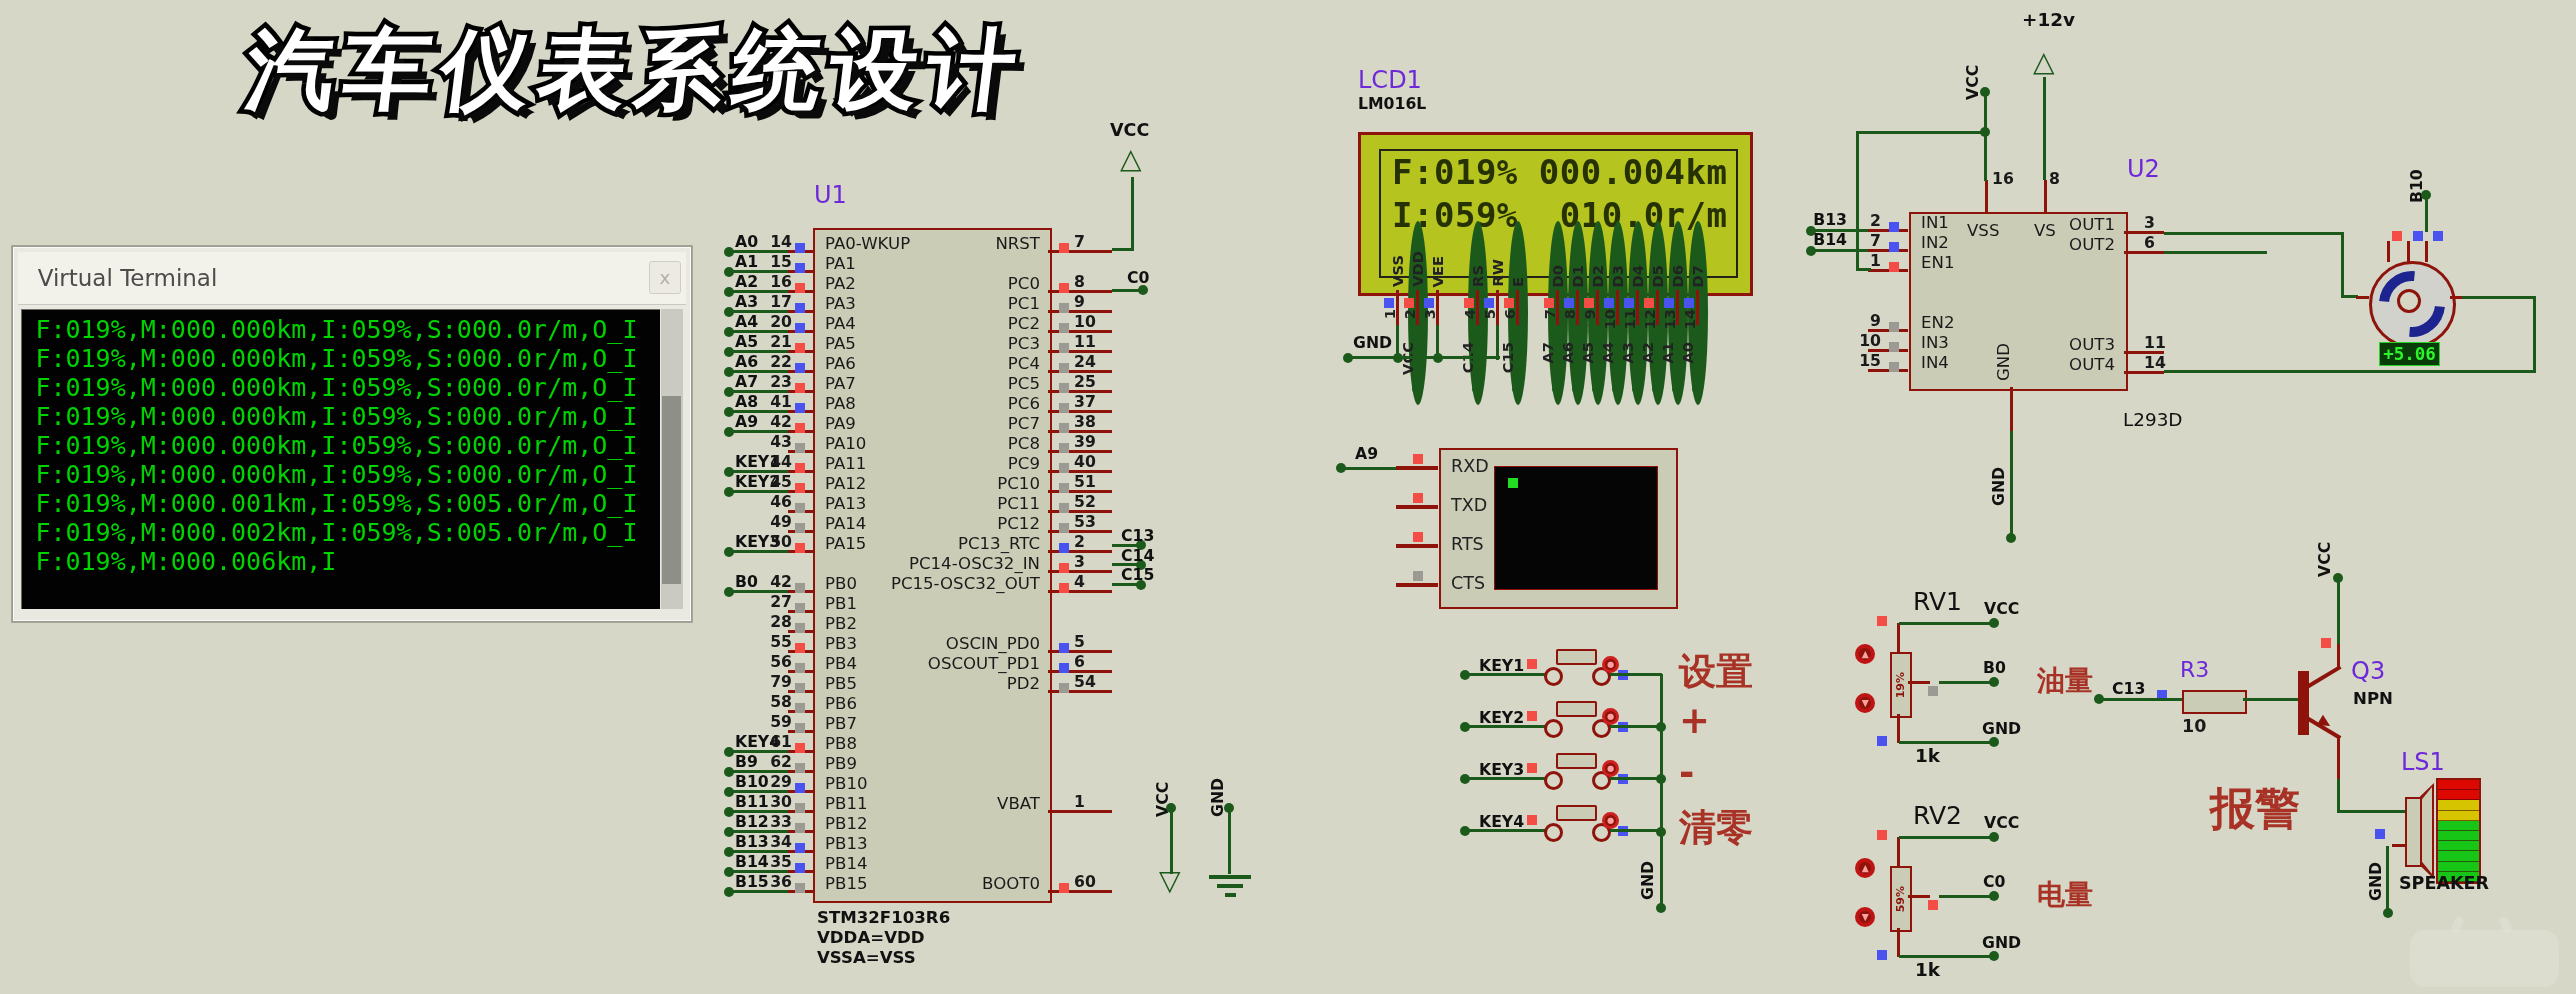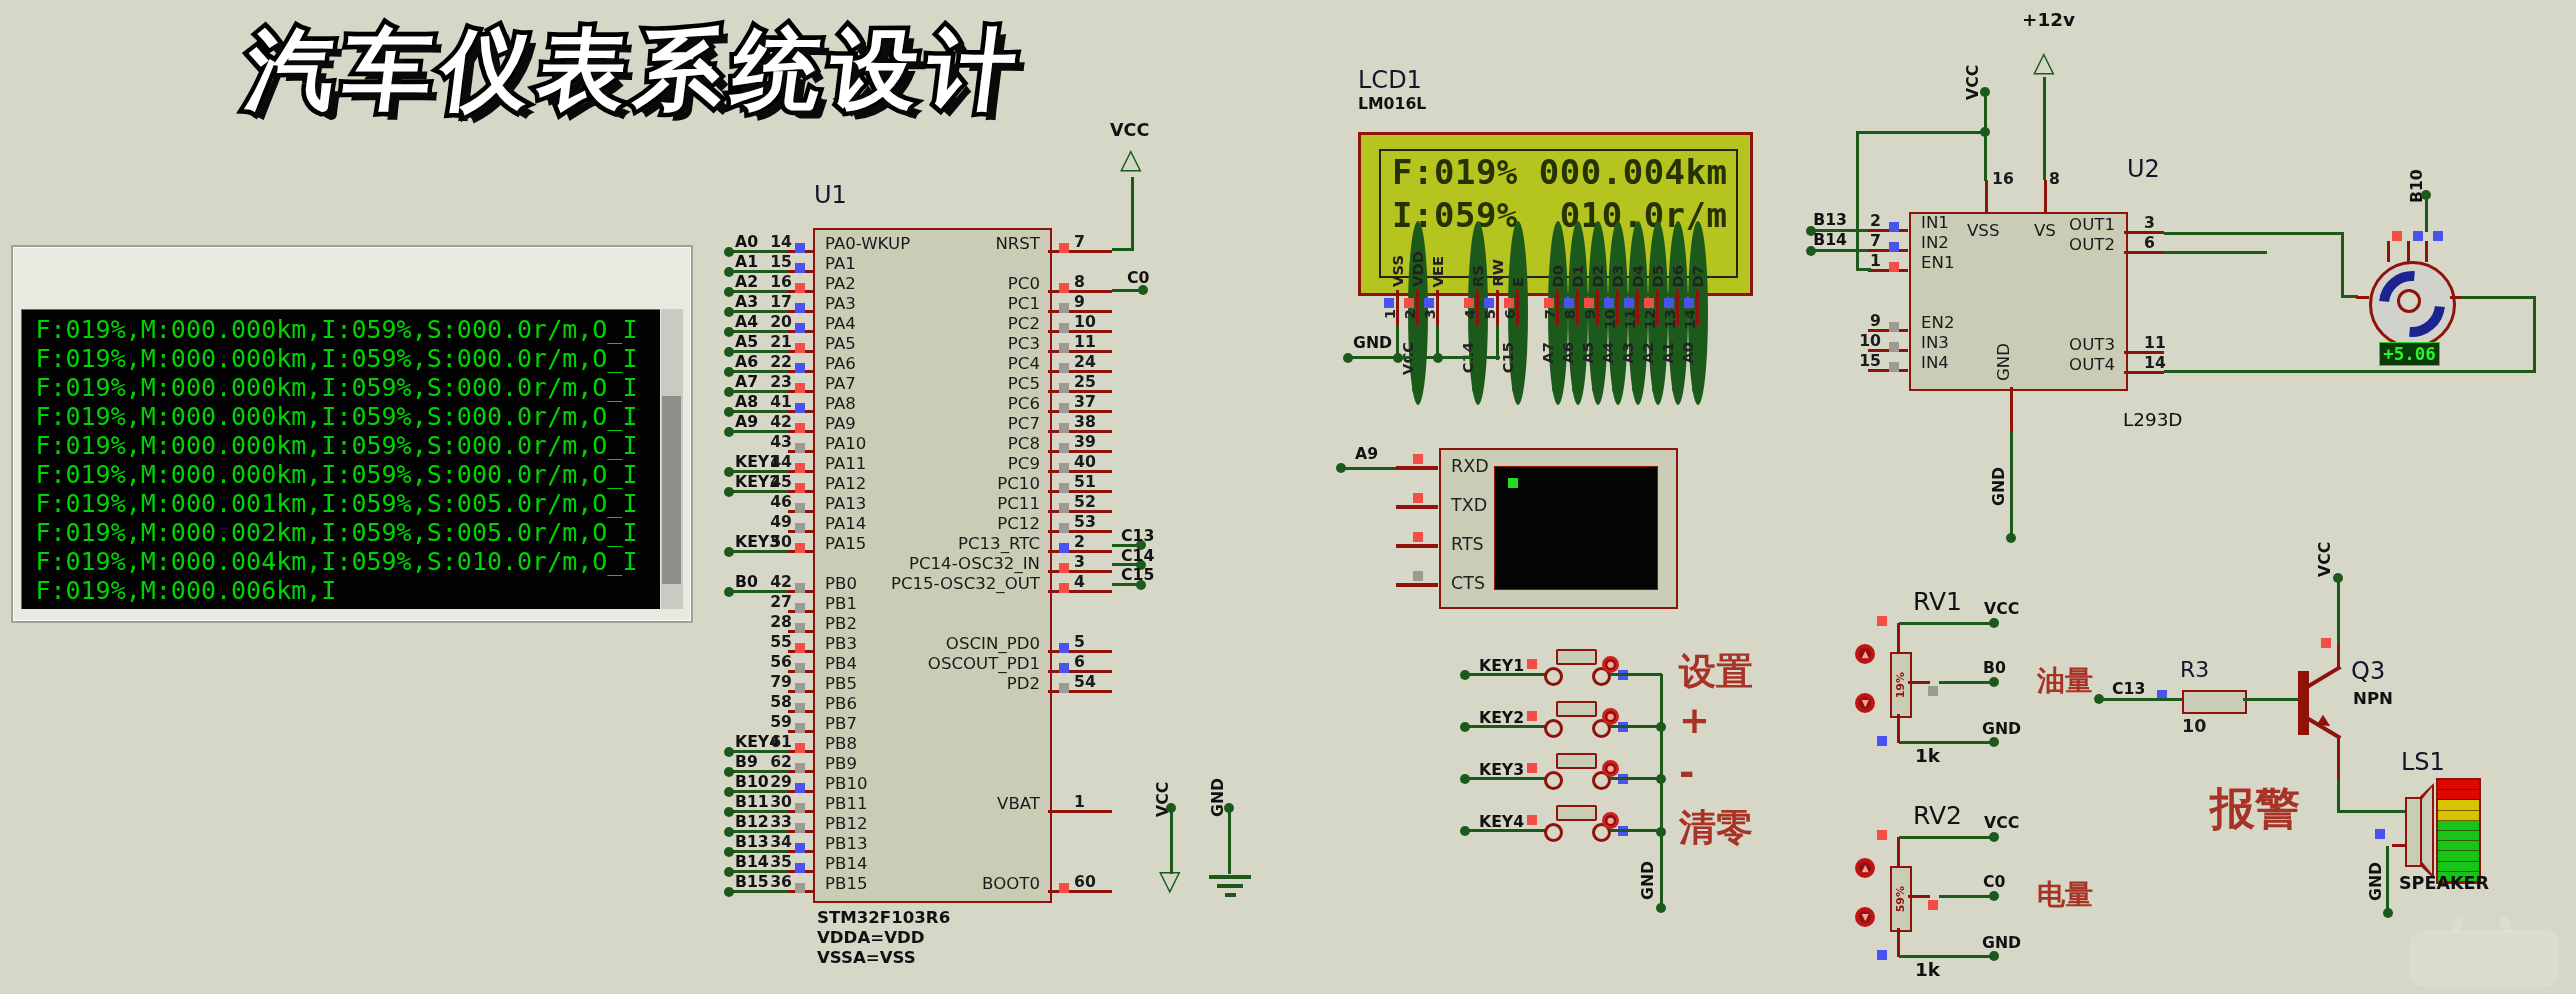--- a/index.html
+++ b/index.html
@@ -10,21 +10,21 @@
   .wh{position:absolute;height:3.2px;background:var(--wire)}
   .wv{position:absolute;width:3.2px;background:var(--wire)}
   .sh{position:absolute;height:3.2px;background:var(--maroon)}
   .sv{position:absolute;width:3.2px;background:var(--maroon)}
   .dot{position:absolute;width:10px;height:10px;border-radius:50%;background:var(--wire)}
   .sq{position:absolute;width:10px;height:10px}
   .sq.red{background:var(--sqred)} .sq.blue{background:var(--sqblue)} .sq.gray{background:var(--sqgray)}
   .netlab{position:absolute;font-size:15.7px;font-weight:700;color:#111;white-space:nowrap}
   .pname{font-size:16.6px;color:#1a1a1a;white-space:nowrap}
   .pnum{font-size:15.7px;font-weight:700;color:#1a1a1a;white-space:nowrap}
-  .ref{position:absolute;font-size:24px;color:#0f172a;white-space:nowrap}
+  .ref{position:absolute;font-size:24px;color:#6d28d9;white-space:nowrap}
   .part{position:absolute;font-size:15.7px;font-weight:700;color:#111;white-space:nowrap}
   .vtext{writing-mode:vertical-rl;transform:rotate(180deg)}
   .chipbody{position:absolute;background:var(--chipfill);border:2.3px solid var(--maroon)}
   .tag{position:absolute;color:var(--labelred);font-weight:700;white-space:nowrap}
   .pwr{position:absolute;color:var(--wire);font-weight:700;font-size:28px;line-height:28px}
   
   .pincol{position:absolute}
   .pincol .gap{height:calc(var(--n)*20px)}
   .prow{position:relative;height:20px}
   .u1l .dot{left:24px;bottom:-1.8px}
@@ -135,31 +135,34 @@
          -webkit-text-stroke:9.2px #000;paint-order:stroke fill;text-shadow:10px 8.3px 0 #0a0a0a;transform:skewX(-7deg);
          white-space:nowrap}
   .wm{position:absolute;background:rgba(255,255,255,.15);border-radius:14.7px}
 </style>
 </head>
 <body>
 
 <div class="title">汽车仪表系统设计</div>
 
 <div class="termwin">
+  <div class="termbar">
+    <span class="termtitle">Virtual Terminal</span>
+    <span class="termclose">x</span>
+  </div>
   <div class="termblack">
 
   <div class="tline">F:019%,M:000.000km,I:059%,S:000.0r/m,O_I</div>
       <div class="tline">F:019%,M:000.000km,I:059%,S:000.0r/m,O_I</div>
       <div class="tline">F:019%,M:000.000km,I:059%,S:000.0r/m,O_I</div>
       <div class="tline">F:019%,M:000.000km,I:059%,S:000.0r/m,O_I</div>
       <div class="tline">F:019%,M:000.000km,I:059%,S:000.0r/m,O_I</div>
       <div class="tline">F:019%,M:000.000km,I:059%,S:000.0r/m,O_I</div>
       <div class="tline">F:019%,M:000.001km,I:059%,S:005.0r/m,O_I</div>
       <div class="tline">F:019%,M:000.002km,I:059%,S:005.0r/m,O_I</div>
-      <div class="tline">F:019%,M:000.004km,I:059%,S:010.0r/m,O_I</div>
       <div class="tline">F:019%,M:000.006km,I</div>
     </div>
   <div class="termscroll">
     <div class="termthumb"></div>
   </div>
 </div>
 
 <div class="ref" style="left:814px;top:181px">U1</div>
 <div class="chipbody" style="left:813px;top:228px;width:235px;height:671px"></div>
 <div class="part" style="left:817px;top:908px;font-size:16.6px">STM32F103R6</div>

